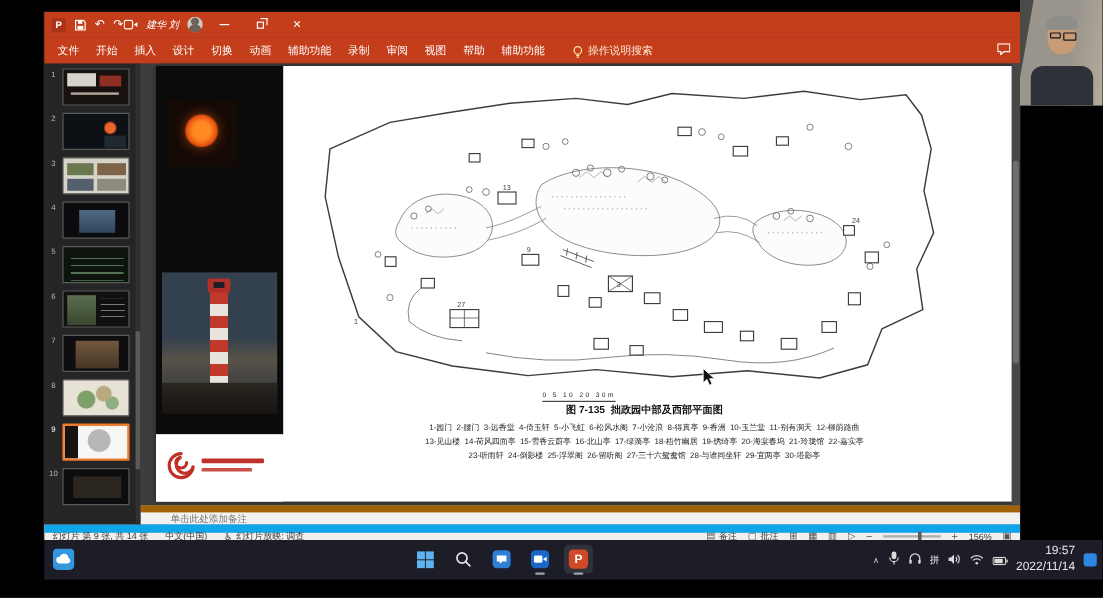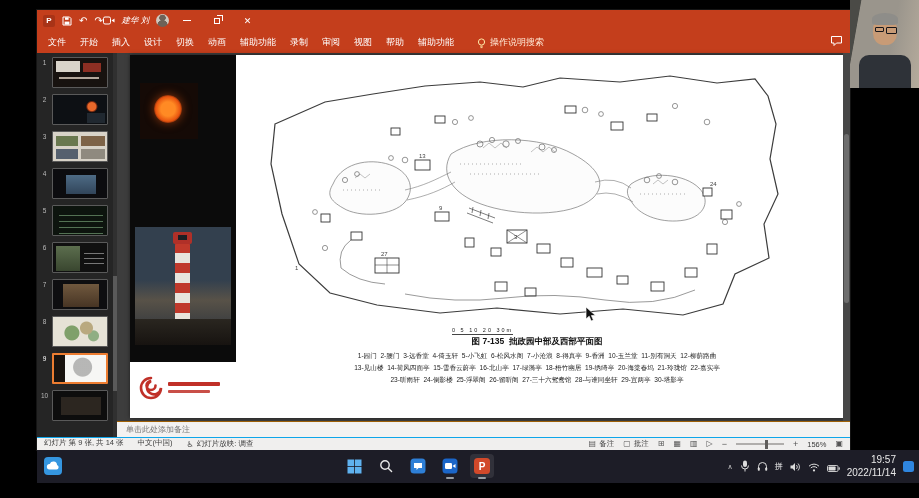--- a/index.html
+++ b/index.html
@@ -83,25 +83,25 @@
 
   .plan{position:absolute;left:125px;top:7px;}
   .scalebar{position:absolute;left:322px;top:272px;font-size:5.5px;letter-spacing:2px;color:#222;white-space:pre;
             border-bottom:1px solid #444;padding-bottom:1px;}
   .caption{position:absolute;left:106px;right:6px;top:281px;text-align:center;font-size:8.5px;font-weight:bold;
            color:#111;white-space:pre;}
   .legend{position:absolute;left:106px;right:6px;text-align:center;font-size:6.6px;color:#1c1c1c;white-space:pre;}
   .lg0{top:297px;} .lg1{top:309px;} .lg2{top:321px;}
   .cursor{position:absolute;left:455px;top:252px;}
 
-  .notes-bar{height:16px;background:#f3f2f1;border-top:1px solid #a16207;display:flex;align-items:center;
-             padding-left:9px;font-size:8px;color:#767676;flex:0 0 auto;}
+  .notes-bar{height:16px;background:#f3f2f1;border-top:6px solid #a16207;display:flex;align-items:center;
+             padding-left:25px;font-size:8px;color:#767676;flex:0 0 auto;}
 
   
-  .statusbar{height:13px;background:#f0efee;border-top:1px solid #0ea5e9;display:flex;
+  .statusbar{height:13px;background:#f0efee;border-top:7px solid #0ea5e9;display:flex;align-items:center;
              font-size:7.5px;color:#3b3b3b;padding:0 7px;gap:14px;flex:0 0 auto;}
   .acc{display:flex;align-items:center;gap:3px;}
   .acc-icon{font-size:8px;font-family:"DejaVu Sans",sans-serif;}
   .sb-right{margin-left:auto;display:flex;align-items:center;gap:9px;}
   .sb-btn{display:flex;align-items:center;gap:3px;}
   .sb-glyph{font-size:8px;color:#555;font-family:"DejaVu Sans",sans-serif;line-height:1;}
   .zoom-track{width:48px;height:2px;background:#b0aeac;position:relative;}
   .zoom-thumb{position:absolute;left:60%;top:-3.5px;width:3px;height:9px;background:#605e5c;}
   .zoom-sign{font-size:9px;color:#555;}
 

